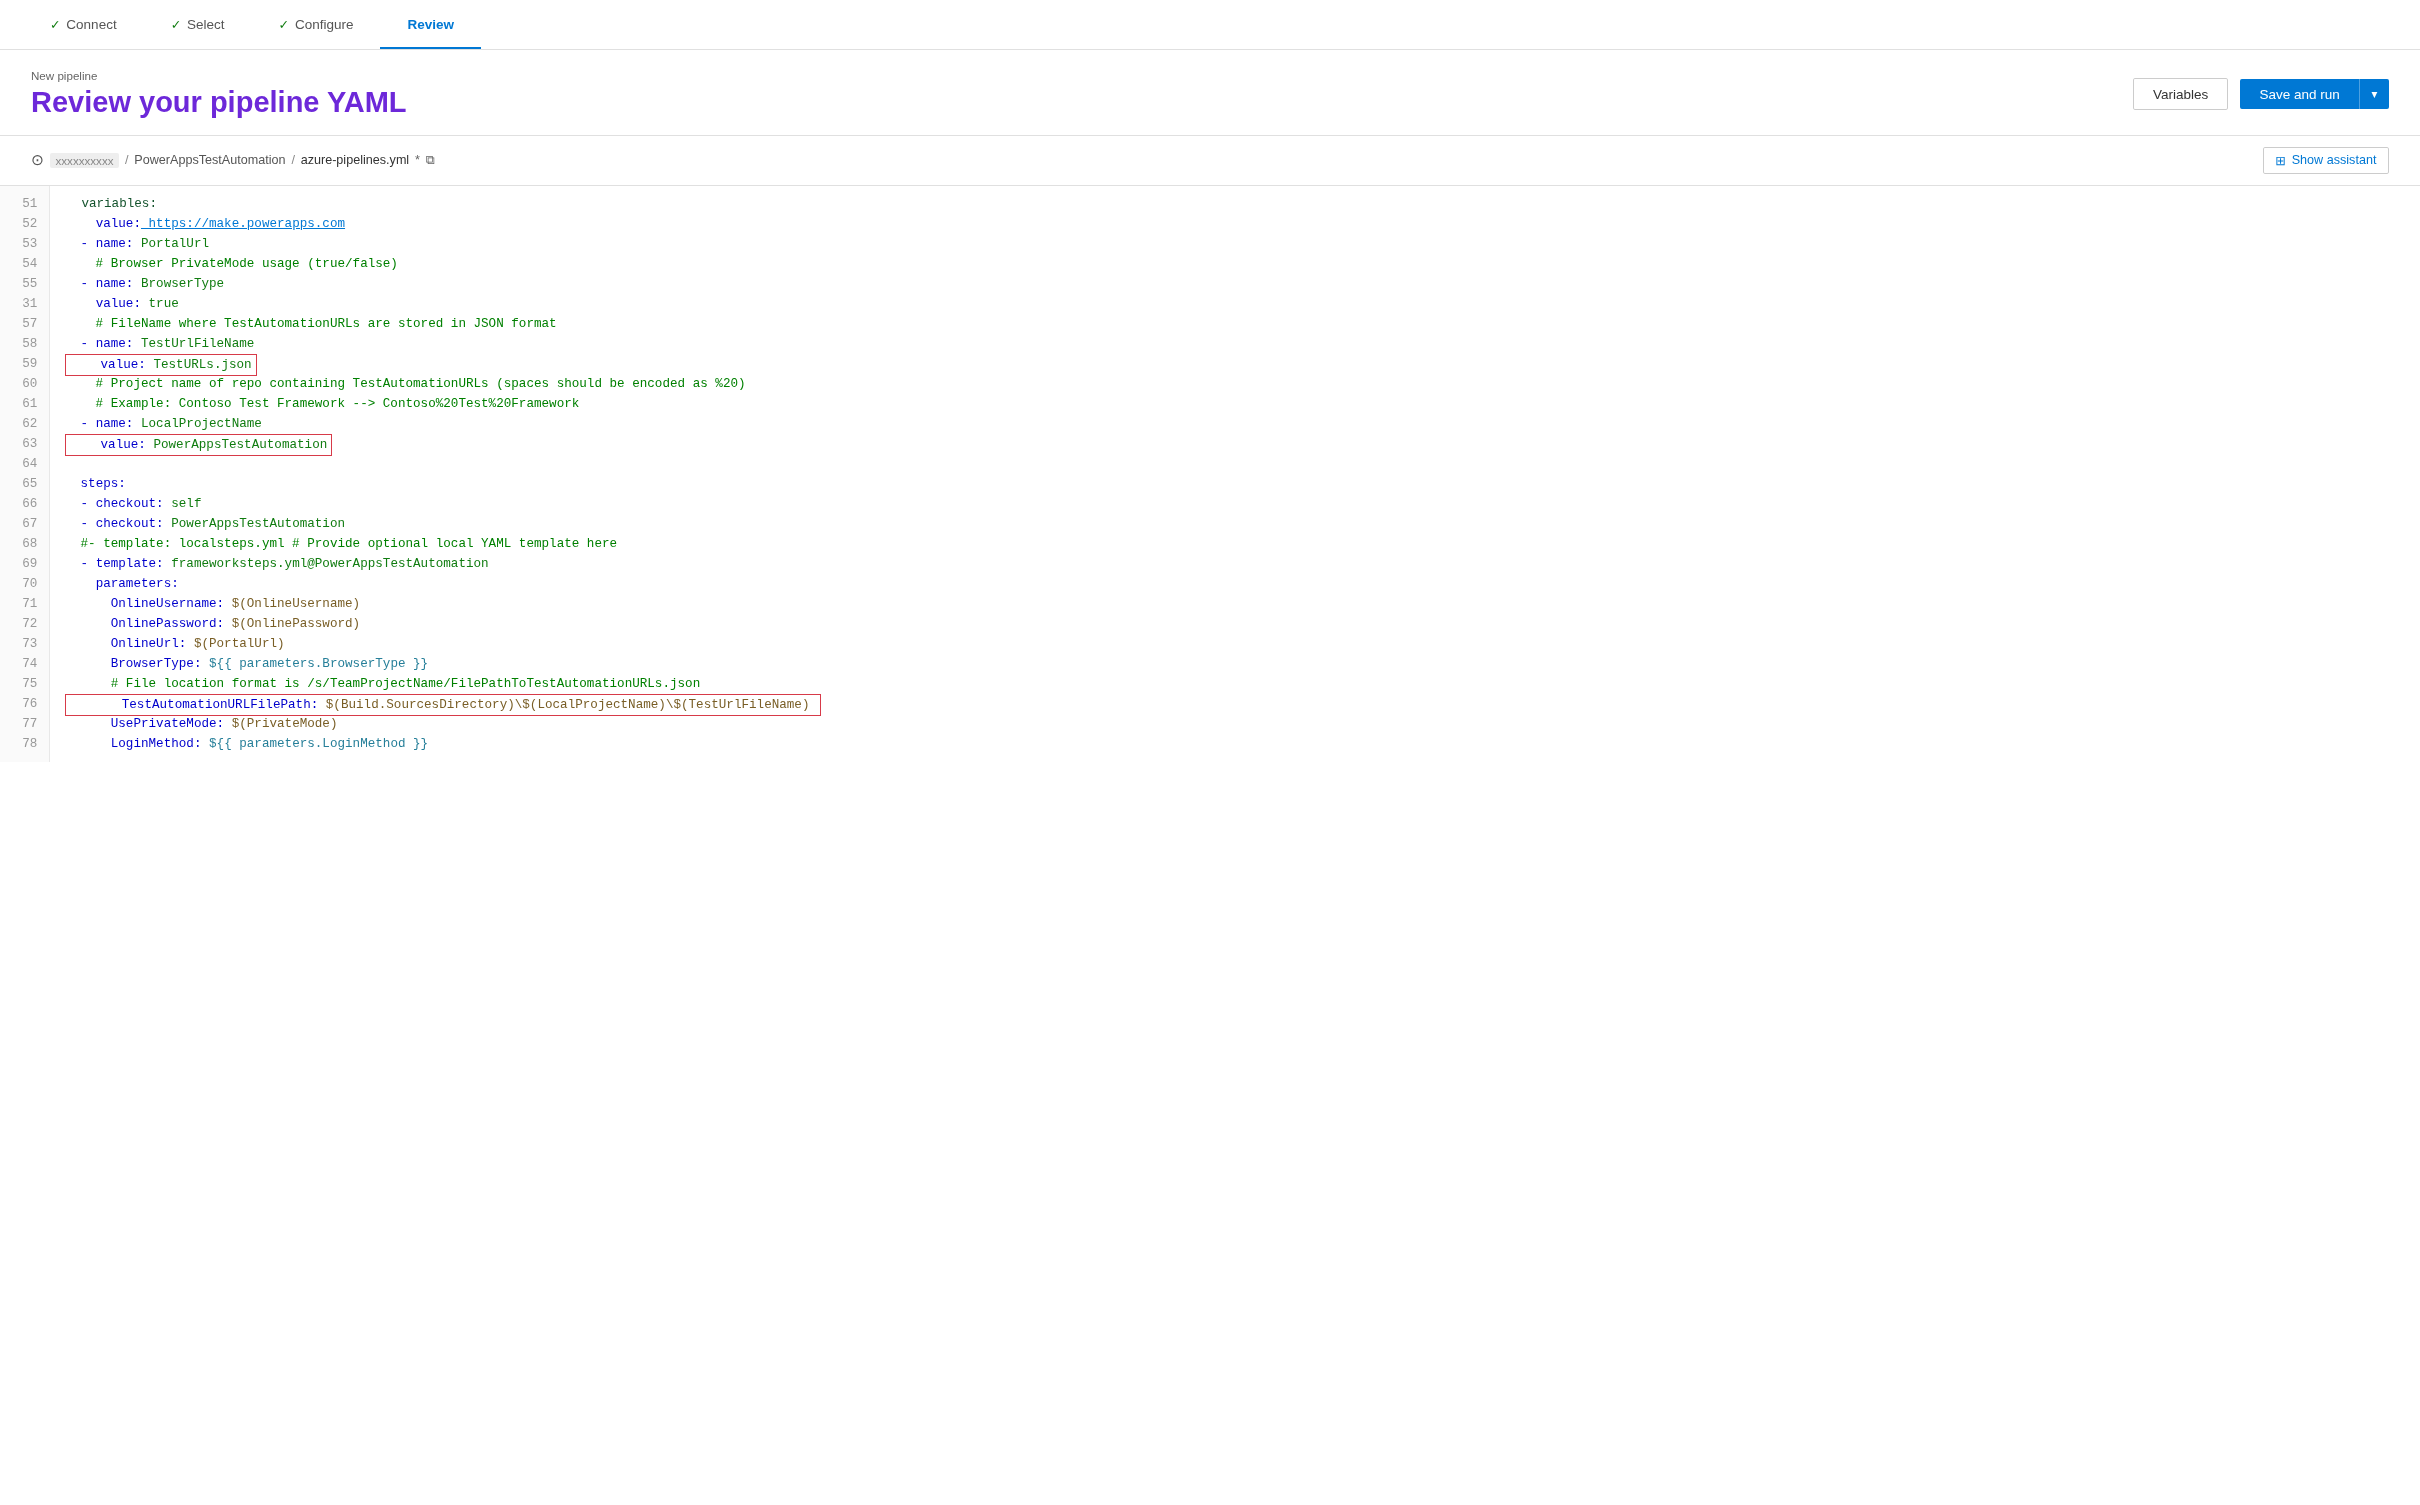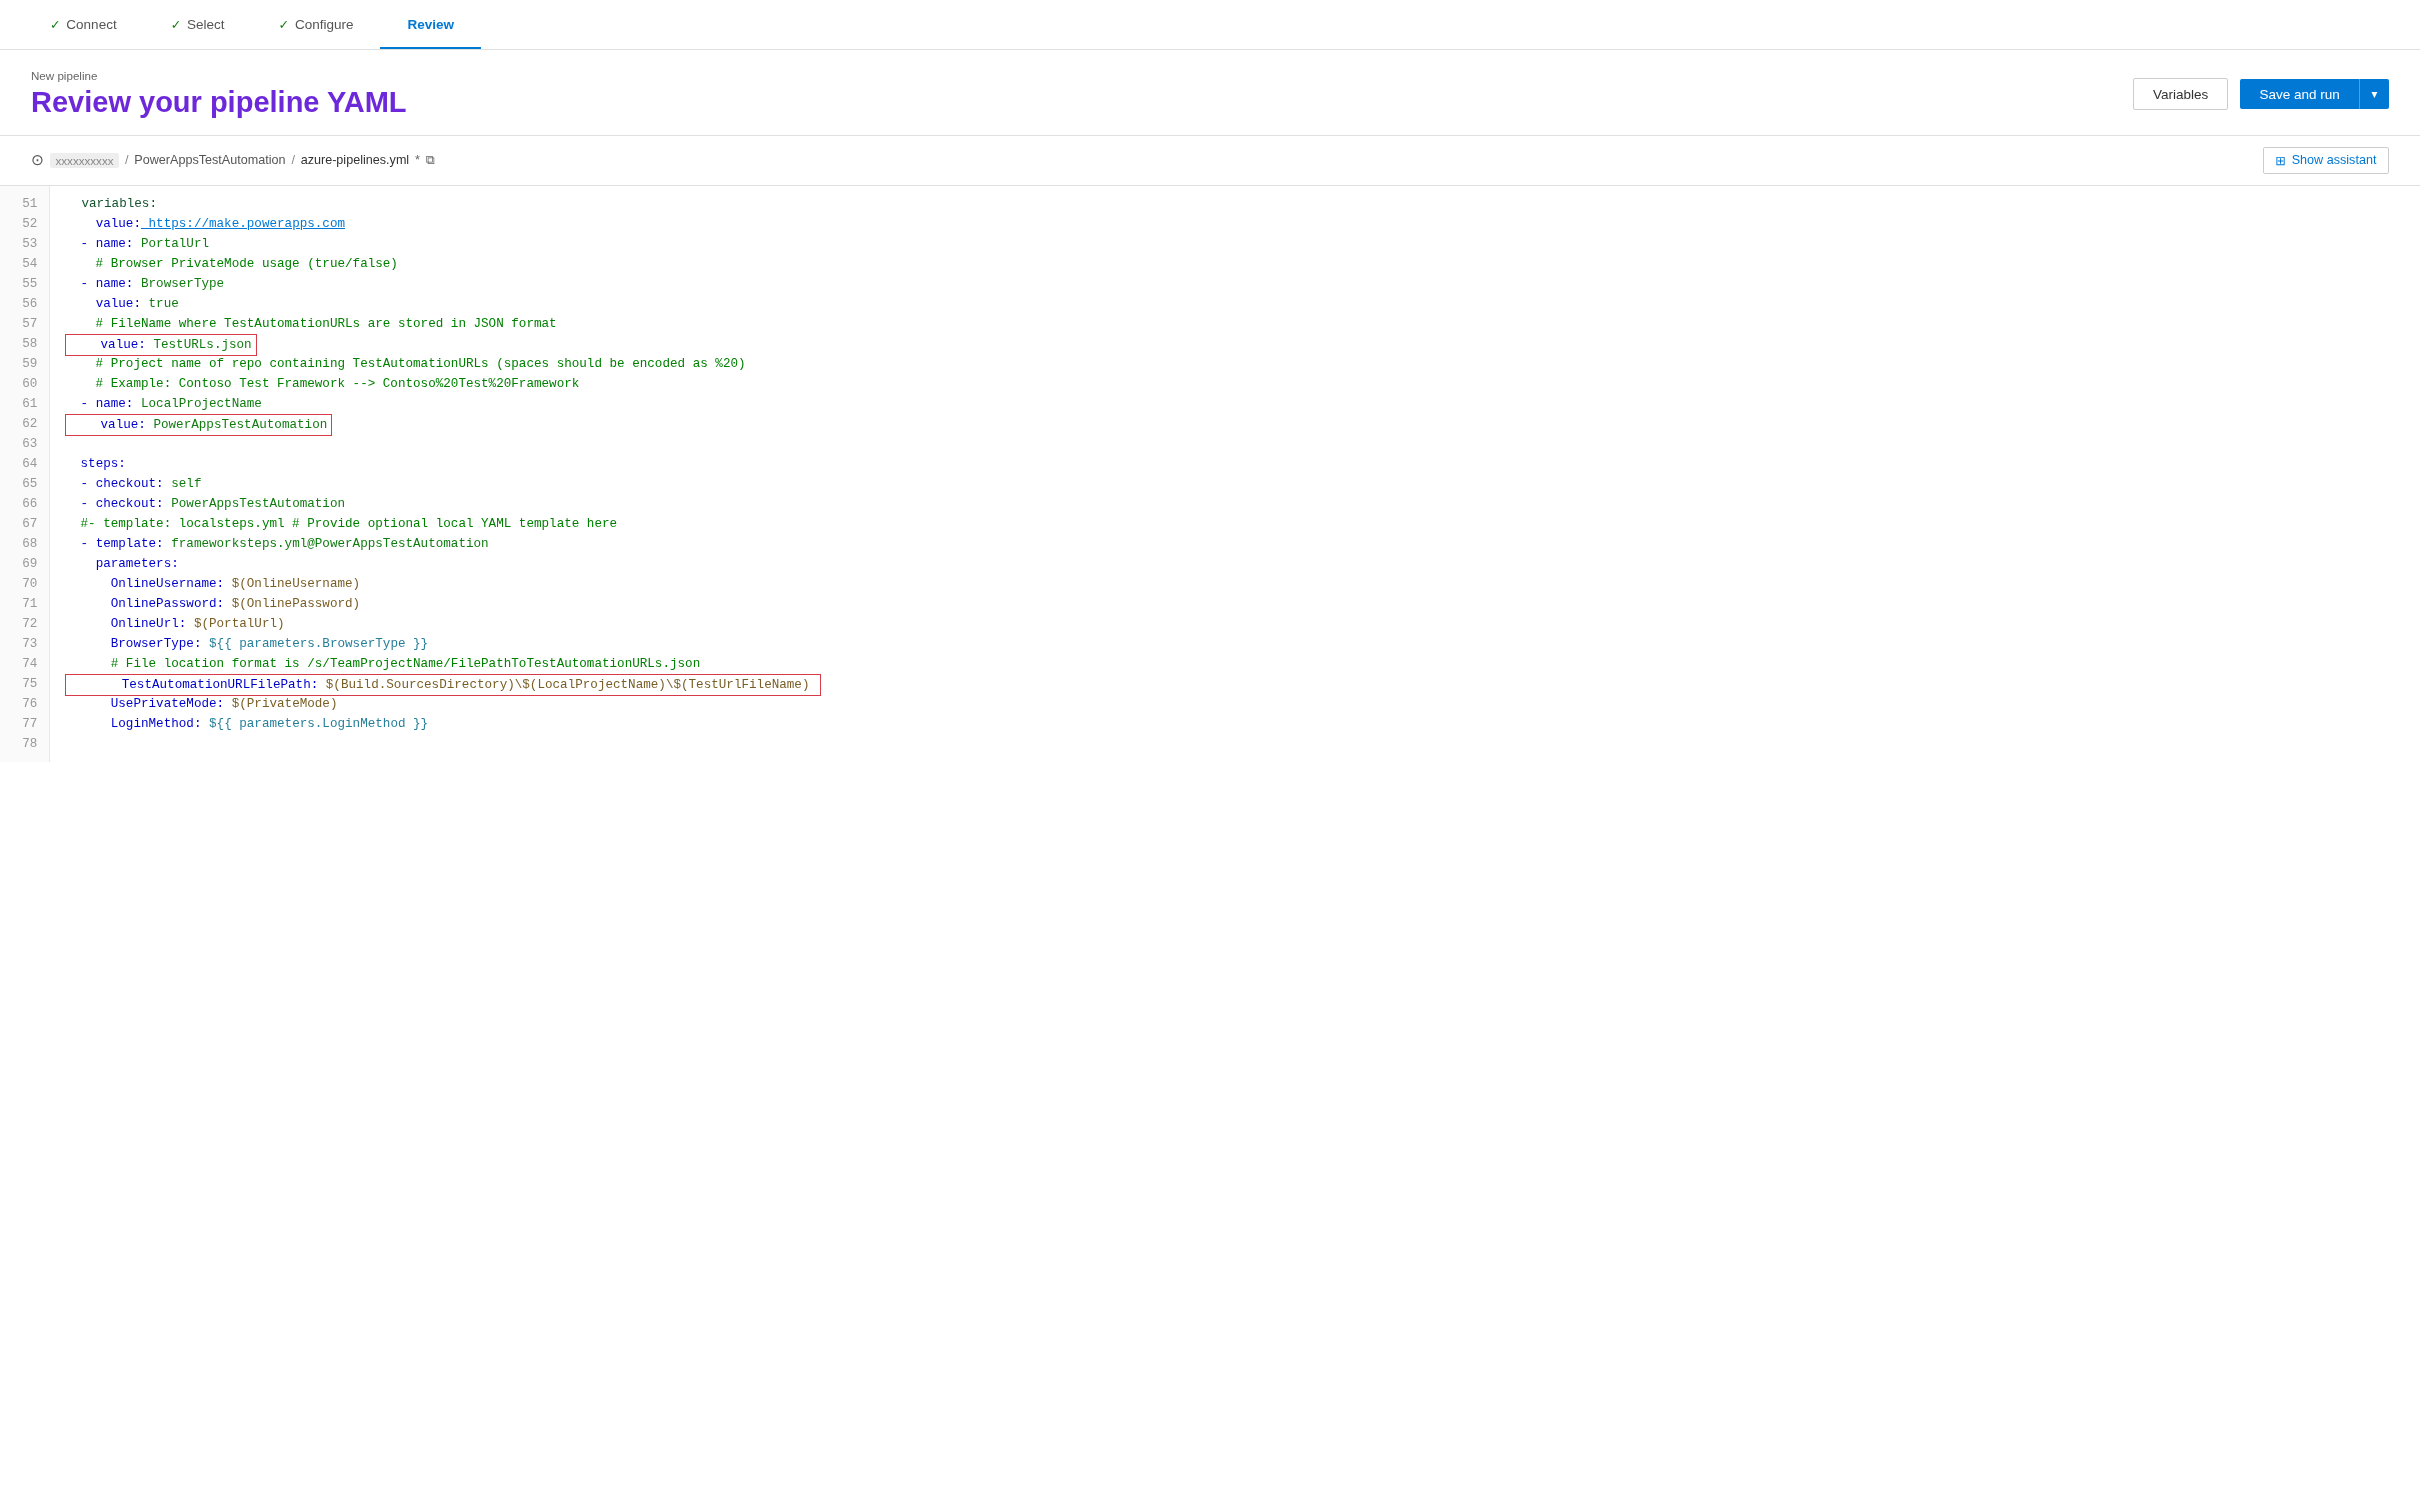--- a/index.html
+++ b/index.html
@@ -238,21 +238,21 @@
   </div>
 </div>
 
 <div class="code-editor">
   <div class="line-numbers" id="line-nums">
       <span class="line-number">51</span>
       <span class="line-number">52</span>
       <span class="line-number">53</span>
       <span class="line-number">54</span>
       <span class="line-number">55</span>
-      <span class="line-number">56</span>
+      <span class="line-number">31</span>
       <span class="line-number">57</span>
       <span class="line-number">58</span>
       <span class="line-number">59</span>
       <span class="line-number">60</span>
       <span class="line-number">61</span>
       <span class="line-number">62</span>
       <span class="line-number">63</span>
       <span class="line-number">64</span>
       <span class="line-number">65</span>
       <span class="line-number">66</span>
@@ -271,20 +271,21 @@
     </div>
   <div class="editor-container">
     <div class="code-lines" id="code-content">
         <span class="code-line"><span style="color: #14532d; margin-left: 16px;">variables:</span></span>
         <span class="code-line"><span style="color: rgb(51, 51, 51);">    </span><span style="color: rgb(0, 0, 204);">value:</span><span style="color: rgb(0, 120, 212); text-decoration: underline;"> https://make.powerapps.com</span></span>
         <span class="code-line"><span style="color: rgb(51, 51, 51);">  </span><span style="color: rgb(0, 0, 204);">- name:</span><span style="color: rgb(16, 124, 16);"> PortalUrl</span></span>
         <span class="code-line"><span style="color: rgb(0, 128, 0);">    # Browser PrivateMode usage (true/false)</span></span>
         <span class="code-line"><span style="color: rgb(51, 51, 51);">  </span><span style="color: rgb(0, 0, 204);">- name:</span><span style="color: rgb(16, 124, 16);"> BrowserType</span></span>
         <span class="code-line"><span style="color: rgb(51, 51, 51);">    </span><span style="color: rgb(0, 0, 204);">value:</span><span style="color: rgb(16, 124, 16);"> true</span></span>
         <span class="code-line"><span style="color: rgb(0, 128, 0);">    # FileName where TestAutomationURLs are stored in JSON format</span></span>
+        <span class="code-line"><span style="color: rgb(51, 51, 51);">  </span><span style="color: rgb(0, 0, 204);">- name:</span><span style="color: rgb(16, 124, 16);"> TestUrlFileName</span></span>
         <span class="code-line"><span style="border: 1.4px solid rgb(215, 58, 73); display: inline-block; padding: 0px 3.9px;"><span style="color: rgb(51, 51, 51);">    </span><span style="color: rgb(0, 0, 204);">value:</span><span style="color: rgb(16, 124, 16);"> TestURLs.json</span></span></span>
         <span class="code-line"><span style="color: rgb(0, 128, 0);">    # Project name of repo containing TestAutomationURLs (spaces should be encoded as %20)</span></span>
         <span class="code-line"><span style="color: rgb(0, 128, 0);">    # Example: Contoso Test Framework --&gt; Contoso%20Test%20Framework</span></span>
         <span class="code-line"><span style="color: rgb(51, 51, 51);">  </span><span style="color: rgb(0, 0, 204);">- name:</span><span style="color: rgb(16, 124, 16);"> LocalProjectName</span></span>
         <span class="code-line"><span style="border: 1.4px solid rgb(215, 58, 73); display: inline-block; padding: 0px 3.9px;"><span style="color: rgb(51, 51, 51);">    </span><span style="color: rgb(0, 0, 204);">value:</span><span style="color: rgb(16, 124, 16);"> PowerAppsTestAutomation</span></span></span>
         <span class="code-line">&nbsp;</span>
         <span class="code-line"><span style="color: rgb(51, 51, 51);">  </span><span style="color: rgb(0, 0, 204);">steps:</span></span>
         <span class="code-line"><span style="color: rgb(51, 51, 51);">  </span><span style="color: rgb(0, 0, 204);">- checkout:</span><span style="color: rgb(16, 124, 16);"> self</span></span>
         <span class="code-line"><span style="color: rgb(51, 51, 51);">  </span><span style="color: rgb(0, 0, 204);">- checkout:</span><span style="color: rgb(16, 124, 16);"> PowerAppsTestAutomation</span></span>
         <span class="code-line"><span style="color: rgb(0, 128, 0);">  #- template: localsteps.yml # Provide optional local YAML template here</span></span>

